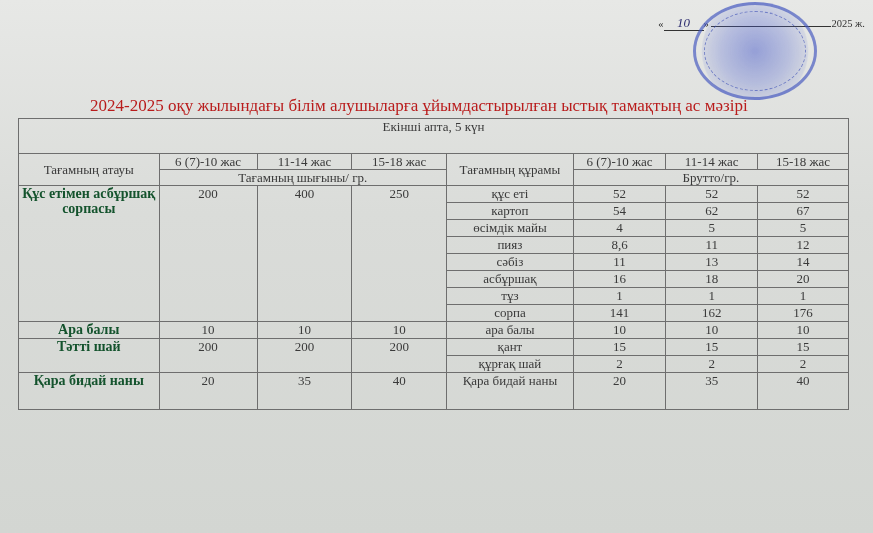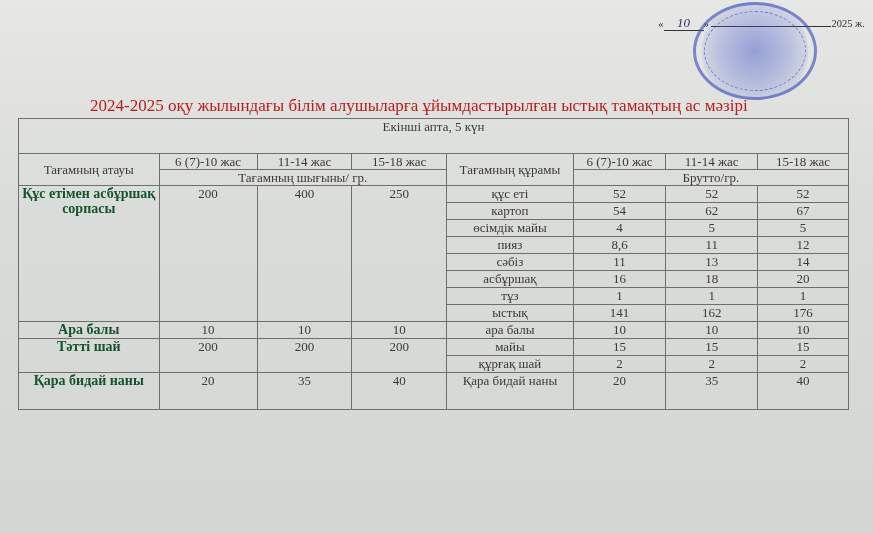--- a/index.html
+++ b/index.html
@@ -124,21 +124,21 @@
     <td>18</td>
     <td>20</td>
   </tr>
   <tr class="ing">
     <td>тұз</td>
     <td>1</td>
     <td>1</td>
     <td>1</td>
   </tr>
   <tr class="ing">
-    <td>ыстық</td>
+    <td>сорпа</td>
     <td>141</td>
     <td>162</td>
     <td>176</td>
   </tr>
 
   <tr class="ing">
     <td class="dish">Ара балы</td>
     <td>10</td>
     <td>10</td>
     <td>10</td>
@@ -146,21 +146,21 @@
     <td>10</td>
     <td>10</td>
     <td>10</td>
   </tr>
 
   <tr class="ing">
     <td rowspan="2" class="dish">Тәтті шай</td>
     <td rowspan="2">200</td>
     <td rowspan="2">200</td>
     <td rowspan="2">200</td>
-    <td>майы</td>
+    <td>қант</td>
     <td>15</td>
     <td>15</td>
     <td>15</td>
   </tr>
   <tr class="ing">
     <td>құрғақ шай</td>
     <td>2</td>
     <td>2</td>
     <td>2</td>
   </tr>

